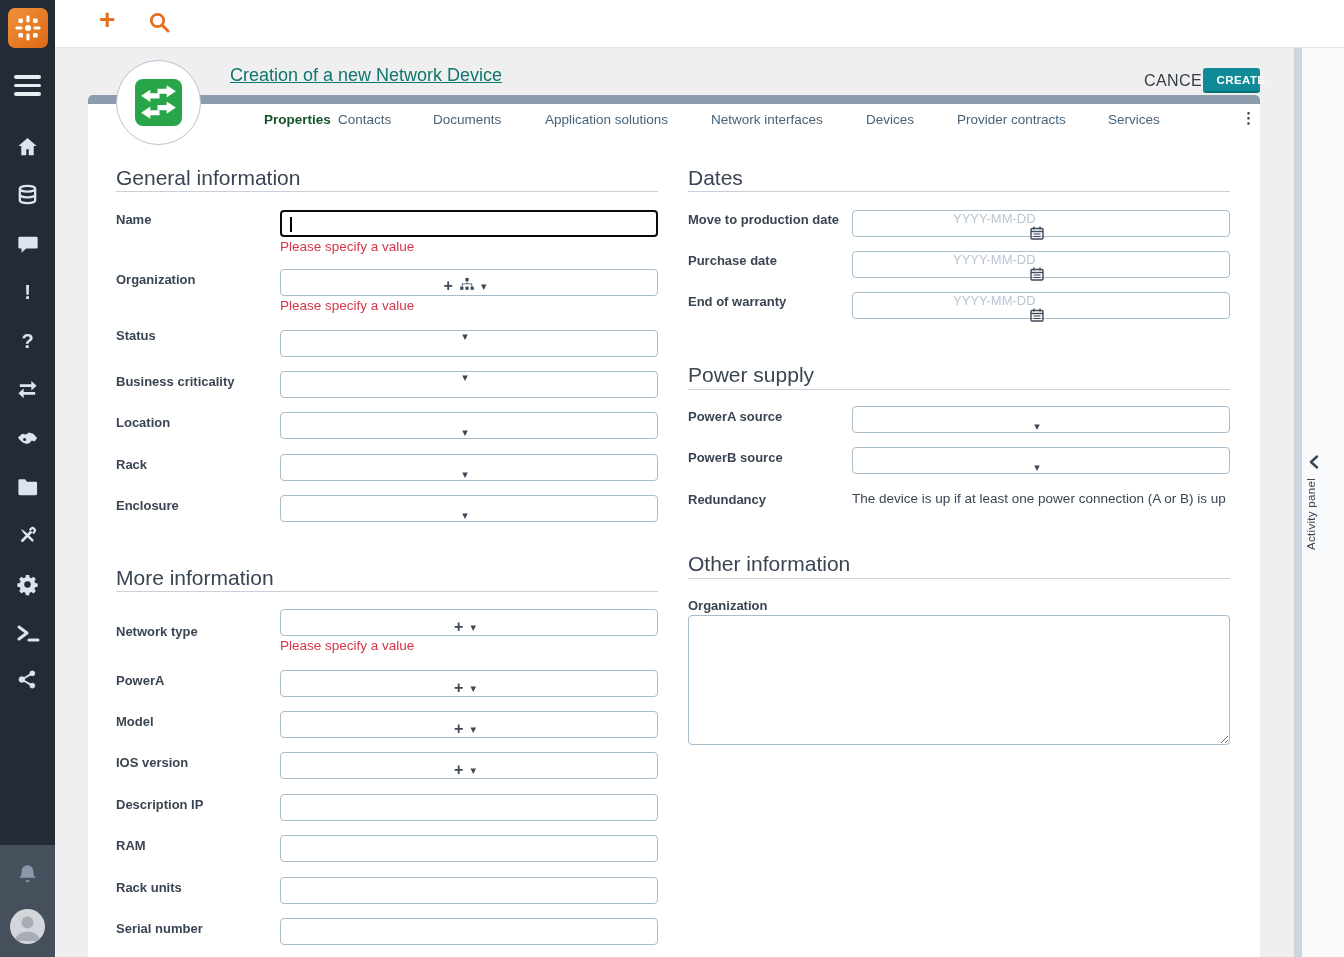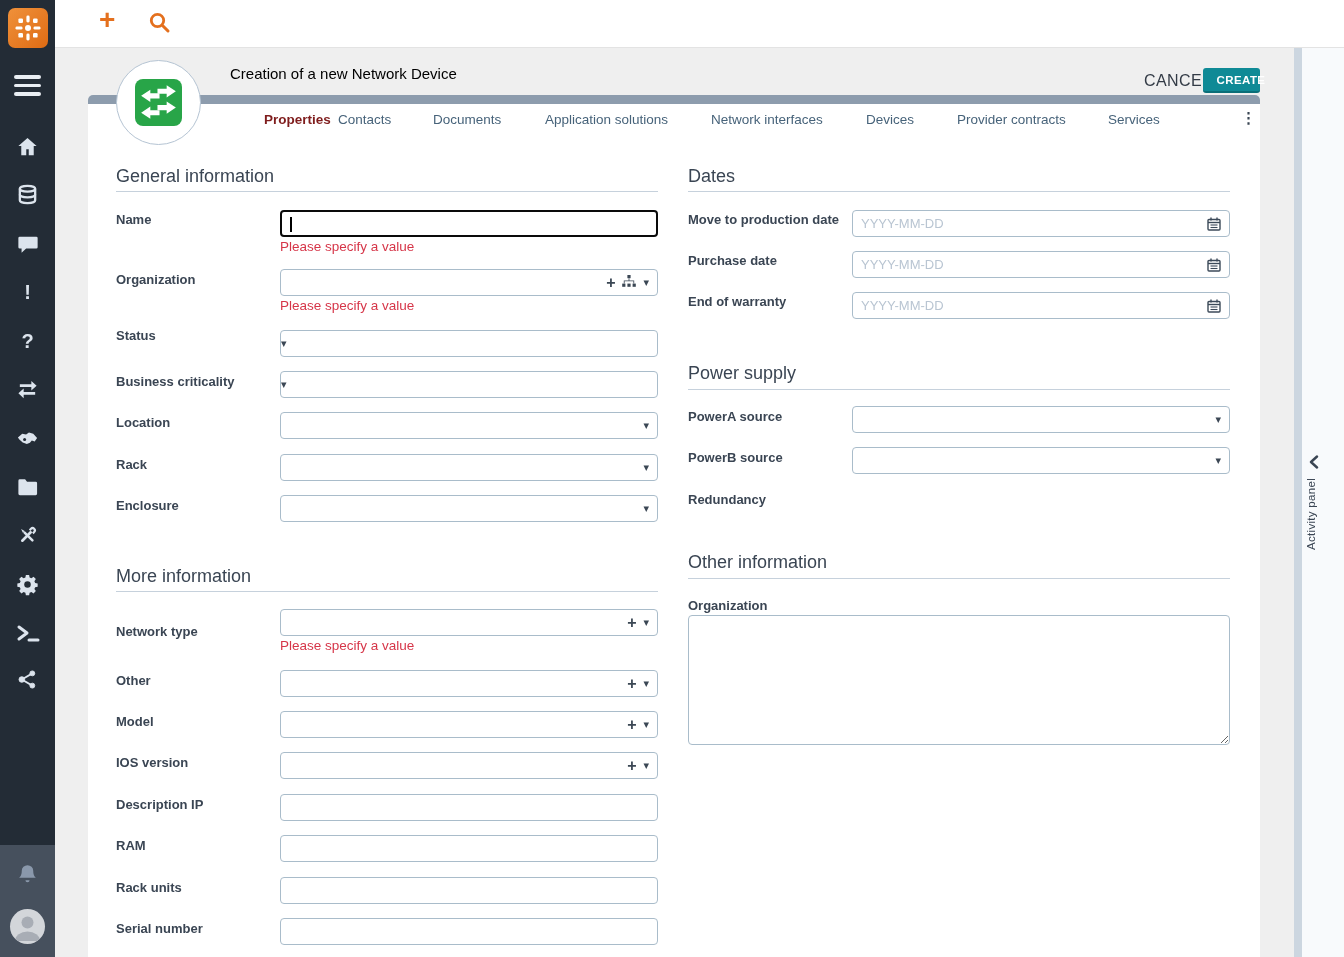--- a/index.html
+++ b/index.html
@@ -17,38 +17,38 @@
   .burger { position:absolute; left:14px; top:75px; width:27px; cursor:pointer; }
   .burger div { height:3.5px; background:#e9eef3; border-radius:2px; margin-bottom:5px; }
   .nav-ic { position:absolute; left:15px; width:25px; height:25px; display:flex; align-items:center; justify-content:center; color:#dce4ed; cursor:pointer; }
   .nav-ic svg { display:block; }
   .glyph { font-size:20px; font-weight:700; color:#dce4ed; }
   .side-bottom { position:absolute; left:0; top:845px; width:55px; height:112px; background:#46505d; }
   .bell { position:absolute; left:15px; top:862px; cursor:pointer; }
   .avatar { position:absolute; left:10px; top:909px; width:35px; height:35px; border-radius:50%; background:#d3d6da; overflow:hidden; cursor:pointer; }
 
   
-  .obj-title { position:absolute; left:230px; top:65px; font-size:15px; color:#000000; }
+  .obj-title { position:absolute; left:230px; top:65px; font-size:18px; color:#0f766e;text-decoration:underline; }
   .btn-cancel { position:absolute; left:1144px; top:72px; font-size:16px; font-weight:400; letter-spacing:.4px; color:#333b46; cursor:pointer; }
   .btn-create { position:absolute; left:1203px; top:68px; width:57px; height:25px; background:#0f8a96; border-bottom:2px solid #0a6e78; color:#fff; font-size:11.5px; font-weight:700; letter-spacing:.4px; border-radius:3px; display:flex; align-items:center; justify-content:center; cursor:pointer;padding-left:19px; }
   .medallion { position:absolute; left:116px; top:60px; width:85px; height:85px; border-radius:50%; background:#fff; border:1px solid #b5c4d3; z-index:12; display:flex; align-items:center; justify-content:center; }
   .med-square { width:47px; height:47px; border-radius:8px; background:#28a548; }
 
   
   .card { position:absolute; left:88px; top:95px; width:1172px; height:862px; background:#fff; border-radius:5px 5px 0 0; z-index:5; }
   .card-bar { height:9px; background:#8d9cad; border-radius:5px 5px 0 0; }
   .tab { position:absolute; top:112px; font-size:13.5px; color:#47637a; z-index:6; cursor:pointer; }
-  .tab.active { color:#7f1d1d; font-weight:700;padding-left:32px; }
+  .tab.active { color:#14532d; font-weight:700;padding-left:32px; }
   .kebab { position:absolute; left:1241px; top:109px; font-size:15px; font-weight:700; color:#3a4654; z-index:6; cursor:pointer; }
 
   
-  .sec-title { position:absolute; font-size:18px; color:#3a4553; z-index:6; }
+  .sec-title { position:absolute; font-size:21px; color:#3a4553; z-index:6; }
   .sec-line { position:absolute; height:1px; background:#c6d1dc; z-index:6; }
   .lbl { position:absolute; font-size:13px; font-weight:600; color:#3a4553; z-index:6; }
-  .fld { position:absolute; height:27px; background:#fff; border:1px solid #a9bcca; border-radius:4px; z-index:6; display:flex; align-items:center; }
+  .fld { position:absolute; height:27px; background:#fff; border:1px solid #a9bcca; border-radius:4px; z-index:6; display:flex; align-items:center;flex-direction:column; }
   .fld input { flex:1; height:100%; border:none; outline:none; background:transparent; font-family:inherit; font-size:13px; color:#3a4553; padding:0 8px; min-width:0; }
   .fld input::placeholder { color:#b9c5d2; }
   .fld.focused { border:2px solid #0a0a0a; }
   .fld-val { font-size:13px; color:#3a4553; padding-left:8px; flex:1; }
   .fld-icons { display:flex; align-items:center; gap:7px; padding-right:8px; }
   .caret { font-size:11px; color:#3b4754; line-height:1; }
   .plus-mini { font-size:16px; font-weight:700; color:#3b4754; line-height:1; }
   .err { position:absolute; font-size:13.5px; color:#d63649; z-index:6; }
   .caret-bar { position:absolute; left:8px; top:5px; width:1.5px; height:15px; background:#000; }
   .redun-val { position:absolute; font-size:13.5px; color:#3a4553; z-index:6; }
@@ -285,21 +285,21 @@
   <div class="lbl" style="left:116px; top:624px">Network type</div>
   <div class="fld" style="left:280px; top:609px; width:378px">
     <span class="fld-val"></span>
     <span class="fld-icons">
         <span class="plus-mini">+</span>
         <span class="caret">▾</span>
       </span>
   </div>
   <div class="err" style="left:280px; top:638px">Please specify a value</div>
 
-  <div class="lbl" style="left:116px; top:673px">Other</div>
+  <div class="lbl" style="left:116px; top:673px">PowerA</div>
   <div class="fld" style="left:280px; top:670px; width:378px">
     <span class="fld-val"></span>
     <span class="fld-icons">
         <span class="plus-mini">+</span>
         <span class="caret">▾</span>
       </span>
   </div>
 
   <div class="lbl" style="left:116px; top:714px">Model</div>
   <div class="fld" style="left:280px; top:711px; width:378px">
@@ -406,20 +406,21 @@
 
   <div class="lbl" style="left:688px; top:450px">PowerB source</div>
   <div class="fld" style="left:852px; top:447px; width:378px">
     <span class="fld-val"></span>
     <span class="fld-icons">
         <span class="caret">▾</span>
       </span>
   </div>
 
   <div class="lbl" style="left:688px; top:492px">Redundancy</div>
+  <div class="redun-val" style="left:852px; top:491px; width:380px">The device is up if at least one power connection (A or B) is up</div>
 
   <div class="sec-title" style="left:688px; top:552px">Other information</div>
   <div class="sec-line" style="left:688px; top:578px; width:542px"></div>
 
   <div class="lbl" style="left:688px; top:598px">Organization</div>
   <textarea class="desc" style="left: 688px; top: 615px; width: 542px; height: 130px;"></textarea>
 
   <div class="scroll-band"></div>
   <div class="act-strip"></div>
   <div class="act-chevron">

